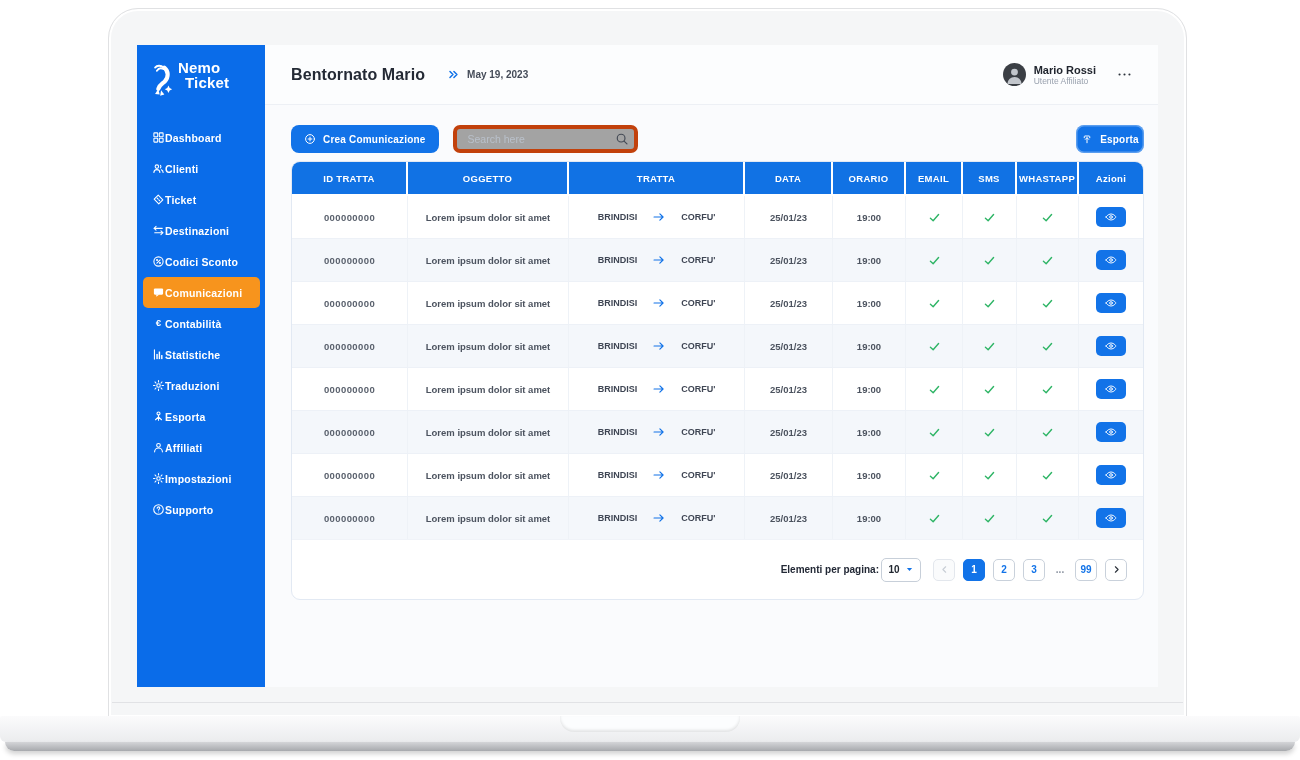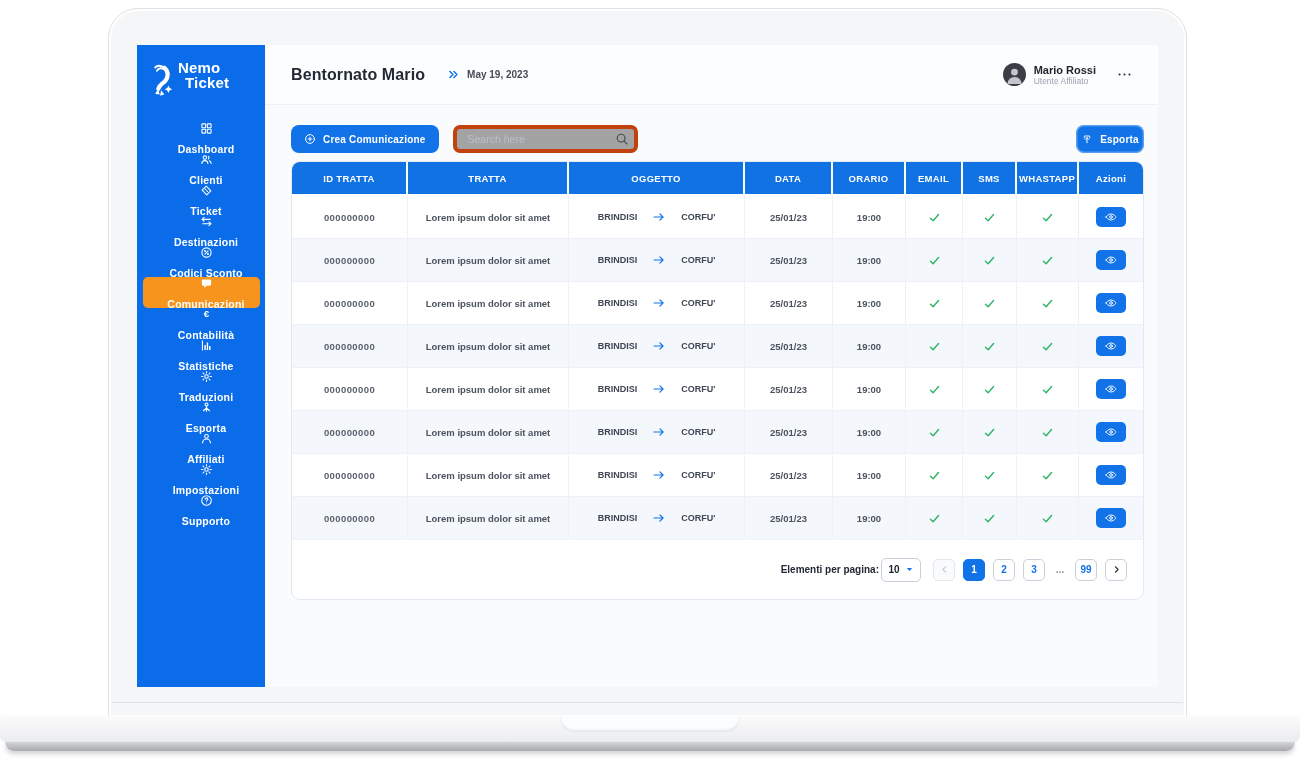--- a/index.html
+++ b/index.html
@@ -29,22 +29,22 @@
        background:#fafbfd;overflow:hidden;}
 
   
   .sidebar{width:128px;height:100%;background:var(--sidebar);flex:0 0 128px;color:#fff;}
   .logo{display:flex;align-items:flex-start;gap:4px;padding:15px 6px 0 13px;}
   .logo-mark{width:24px;height:38px;color:#fff;flex:0 0 24px;margin-top:2px;}
   .logo-mark svg{width:100%;height:100%;}
   .logo-text{font-size:15px;line-height:15px;font-weight:800;letter-spacing:.2px;}
   .logo-text .l2{margin-left:7px;}
   .nav{margin-top:22px;}
-  .nav-item{display:flex;align-items:center;gap:8px;height:31px;margin:0 5px 0 6px;
-     padding-left:9px;border-radius:5px;cursor:pointer;flex-direction:column;}
+  .nav-item{display:flex;align-items:center;height:31px;margin:0 5px 0 6px;
+     padding-left:9px;border-radius:5px;cursor:pointer;}
   .nav-item.active{background:var(--active-item);}
   .nav-ico{width:13px;height:13px;color:#fff;flex:0 0 13px;display:inline-flex;}
   .nav-ico svg{width:13px;height:13px;}
   .nav-label{font-size:10.5px;font-weight:700;letter-spacing:.2px;white-space:nowrap;}
 
   
   .main{flex:1;display:flex;flex-direction:column;min-width:0;}
 
   .topbar{height:60px;flex:0 0 60px;display:flex;align-items:center;
      padding:0 25px 0 26px;background:#fcfdfe;border-bottom:1px solid #edf0f5;}
@@ -336,22 +336,22 @@
                 <path d="M12 19.5v-10M8.6 12.8 12 9.4l3.4 3.4"></path>
               </svg>
             </span>
           <span>Esporta</span>
         </button>
       </div>
 
       <div class="card">
         <div class="grid-row thead" id="thead">
             <div class="th">ID TRATTA</div>
+            <div class="th">OGGETTO</div>
             <div class="th">TRATTA</div>
-            <div class="th">OGGETTO</div>
             <div class="th">DATA</div>
             <div class="th">ORARIO</div>
             <div class="th">EMAIL</div>
             <div class="th">SMS</div>
             <div class="th">WHASTAPP</div>
             <div class="th">Azioni</div>
           </div>
         <div class="tbody" id="tbody">
             <div class="grid-row row">
     <div class="td td-id">000000000</div>

